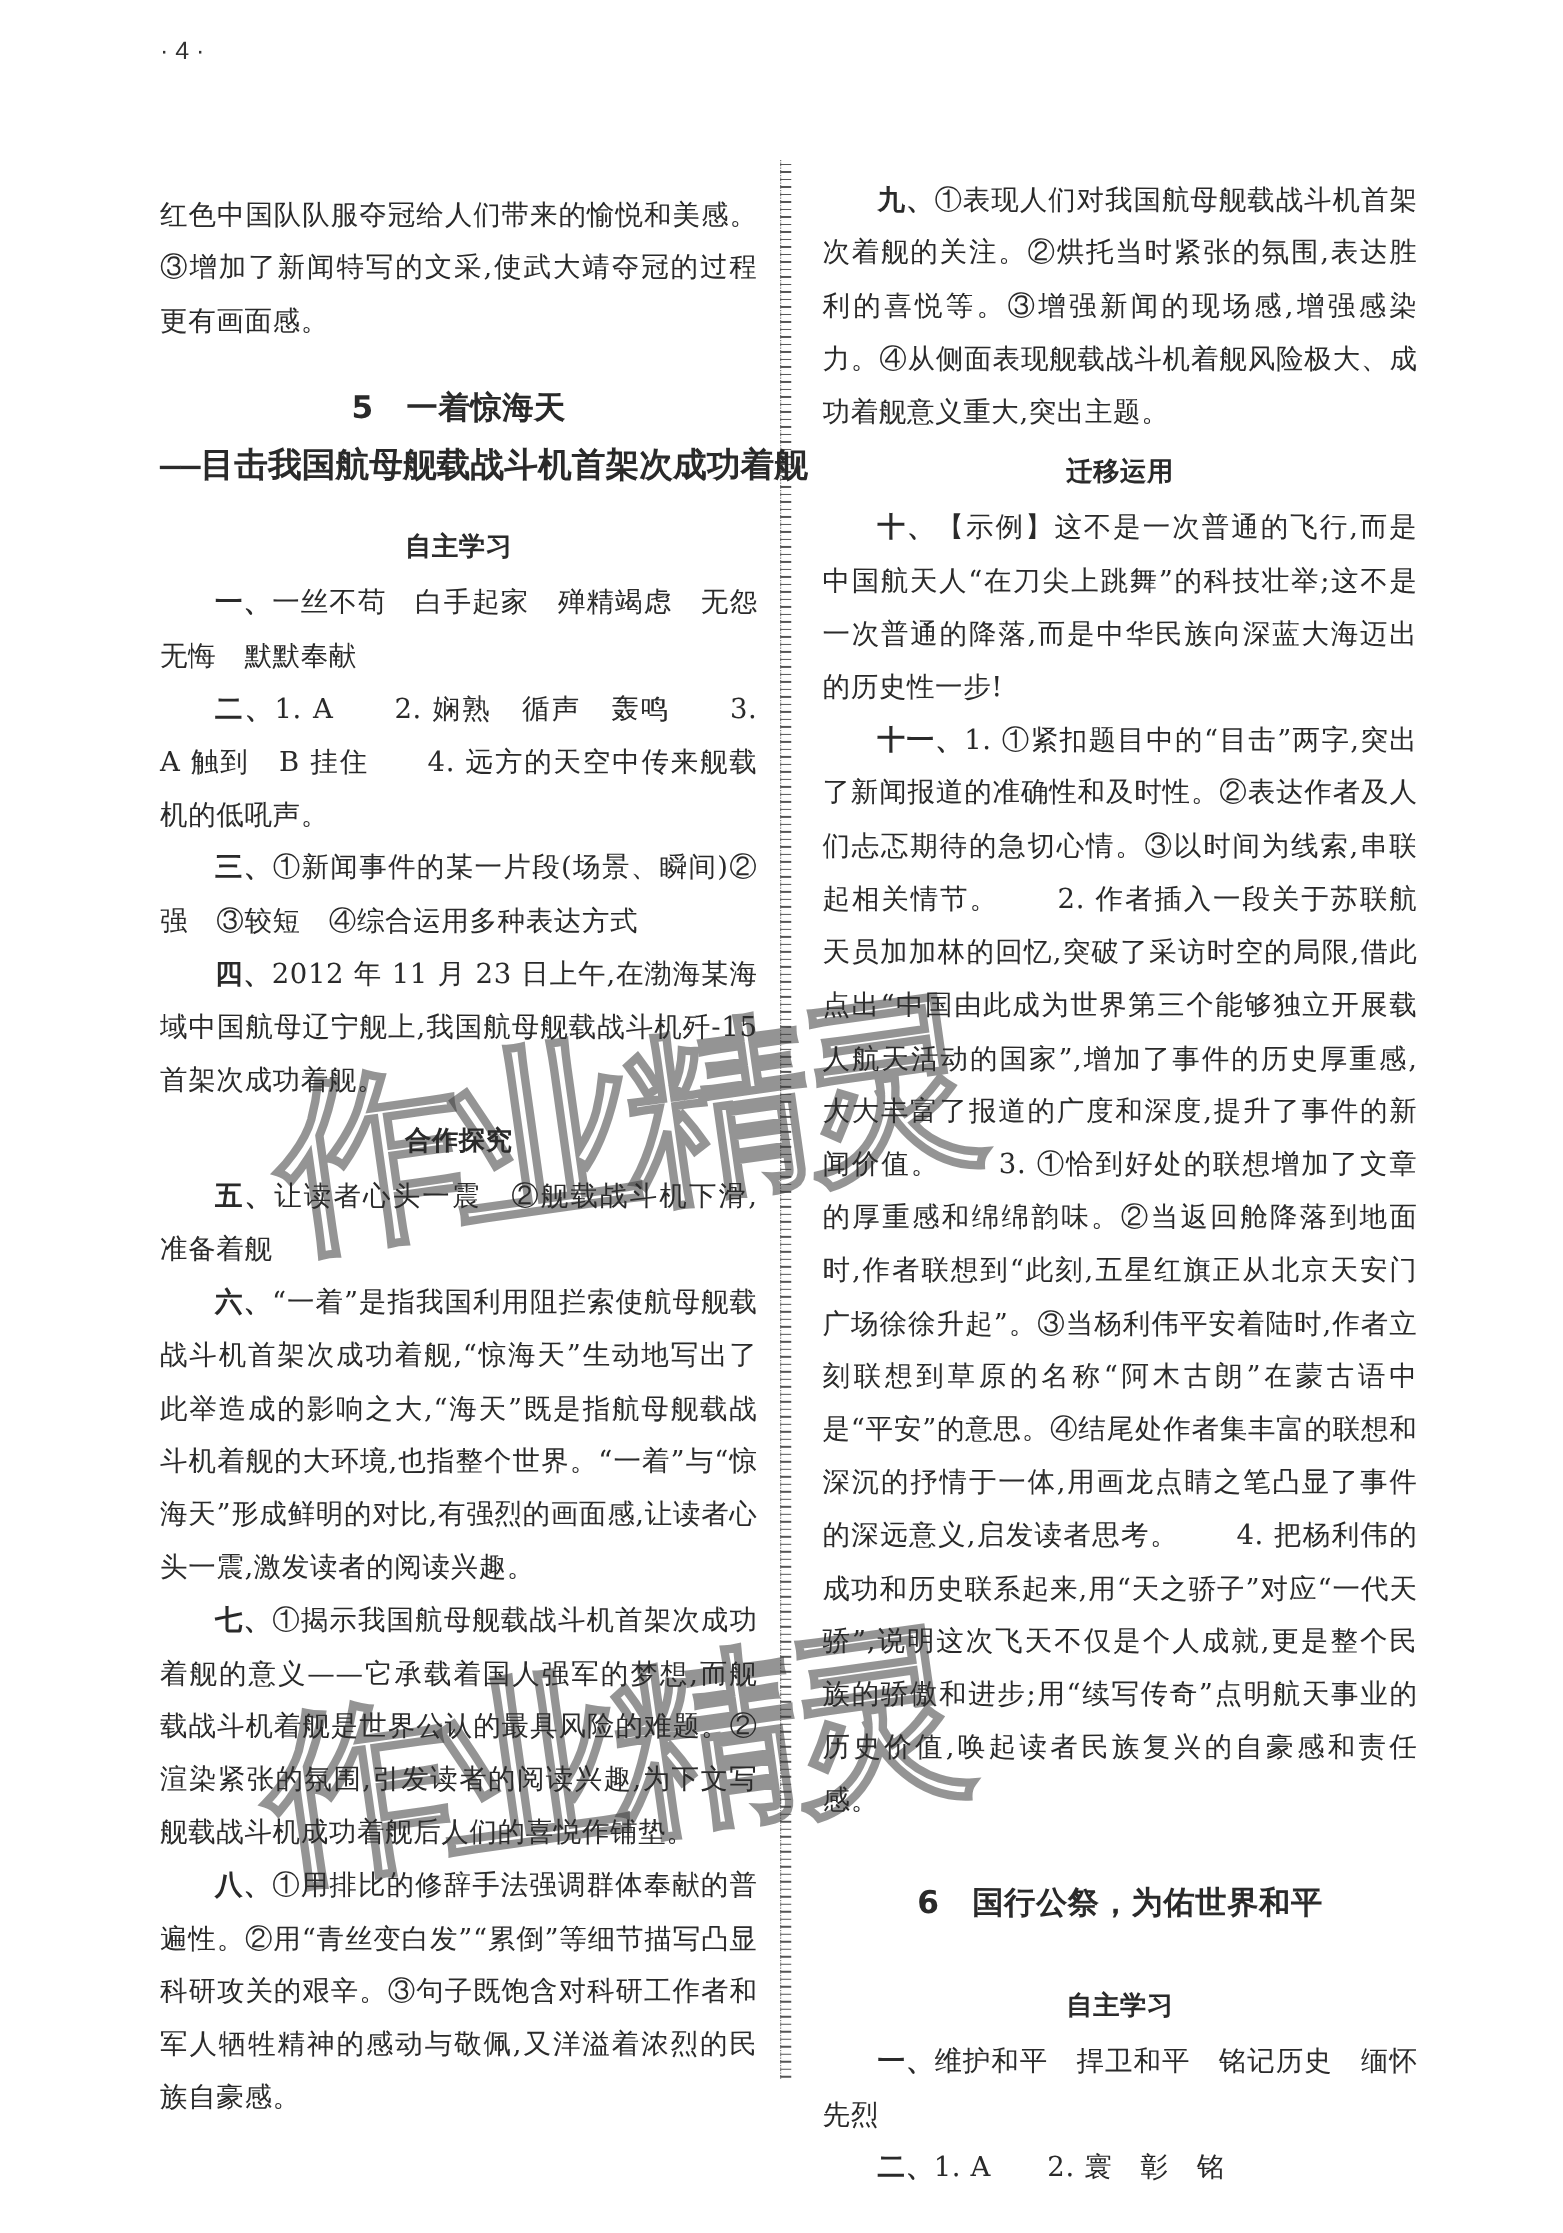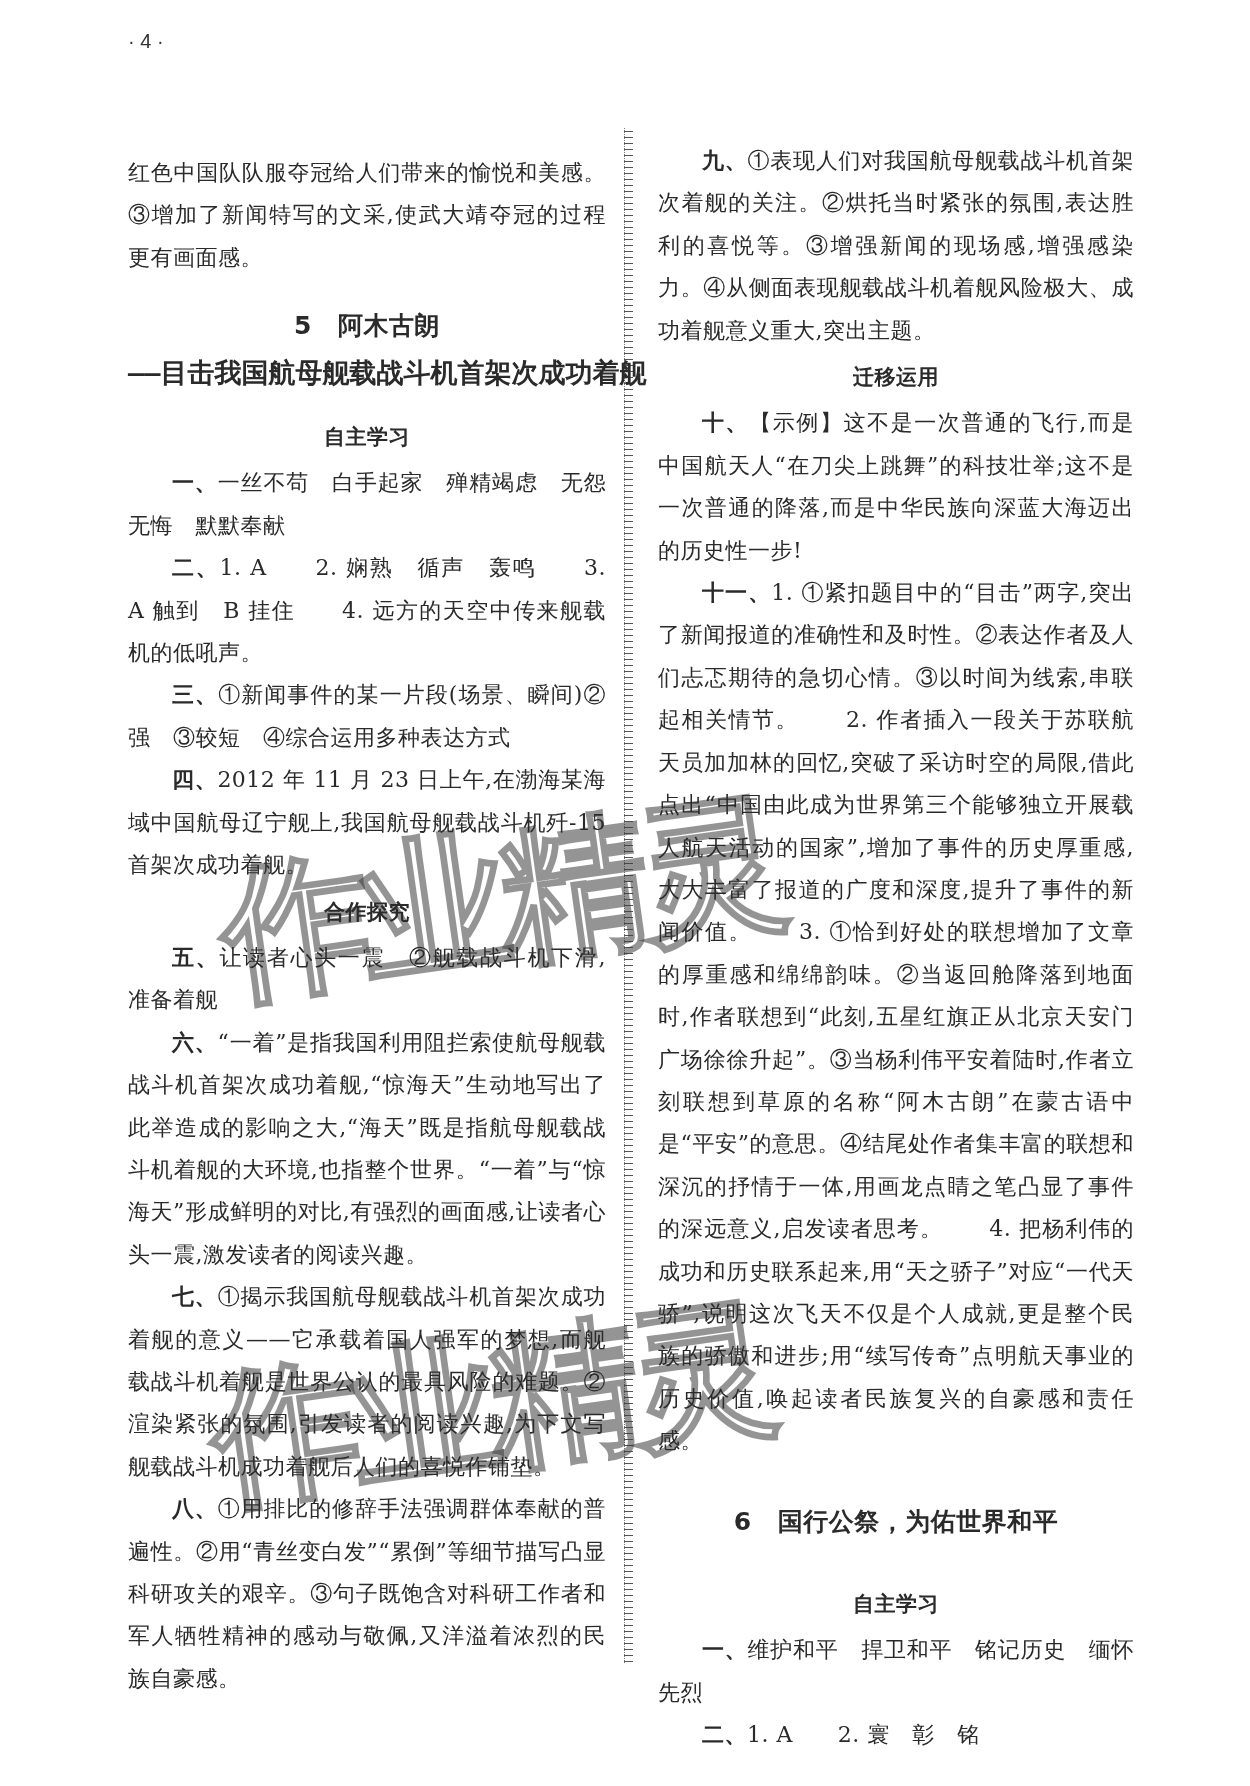--- a/index.html
+++ b/index.html
@@ -60,21 +60,21 @@
 
 <div class="divider"></div>
 
 <div class="watermark wm1">作业精灵</div>
 <div class="watermark wm2">作业精灵</div>
 
 <div class="col col-left">
   <p>红色中国队队服夺冠给人们带来的愉悦和美感。③增加了新闻特写的文采,使武大靖夺冠的过程更有画面感。</p>
 
   <div class="lesson-title">
-    <span class="num">5</span><span>阿木古朗</span>
+    <span class="num">5</span><span>一着惊海天</span>
   </div>
   <div class="subtitle">——目击我国航母舰载战斗机首架次成功着舰</div>
 
   <div class="section-head">自主学习</div>
   <p class="indent"><span class="b">一、</span><span>一丝不苟　白手起家　殚精竭虑　无怨无悔　默默奉献</span></p>
   <p class="indent"><span class="b">二、</span><span>1. A　　2. 娴熟　循声　轰鸣　　3. A 触到　B 挂住　　4. 远方的天空中传来舰载机的低吼声。</span></p>
   <p class="indent"><span class="b">三、</span><span>①新闻事件的某一片段(场景、瞬间)②强　③较短　④综合运用多种表达方式</span></p>
   <p class="indent"><span class="b">四、</span><span>2012 年 11 月 23 日上午,在渤海某海域中国航母辽宁舰上,我国航母舰载战斗机歼-15首架次成功着舰。</span></p>
 
   <div class="section-head">合作探究</div>

